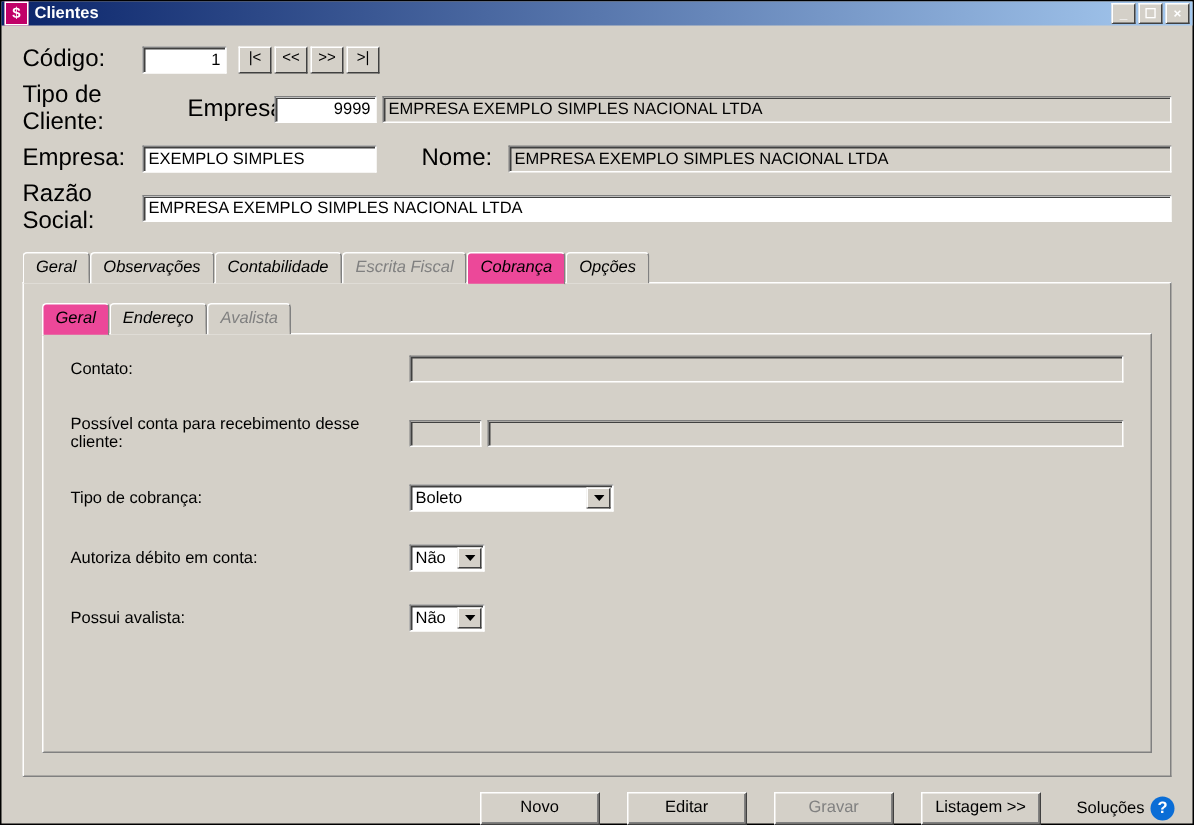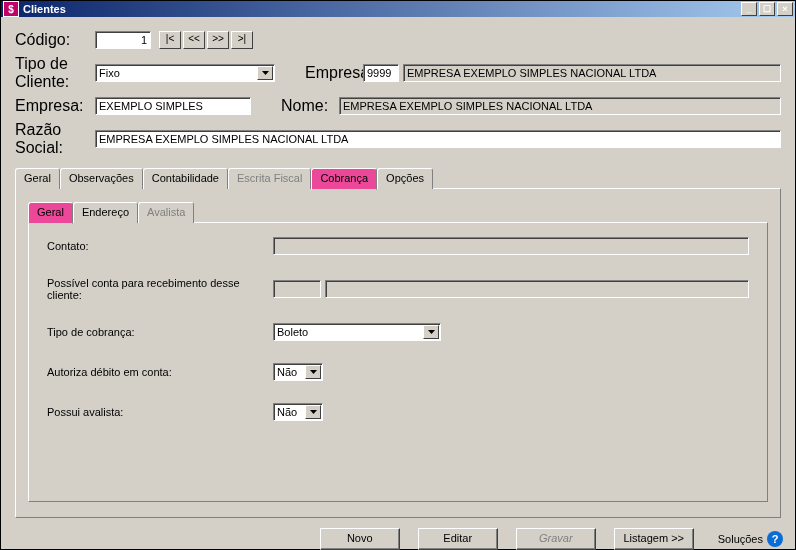--- a/index.html
+++ b/index.html
@@ -125,20 +125,21 @@
     align-items: center;
     justify-content: center;
   }
   .cbtn svg { display:block; }
   .tabs {
     display: flex;
     position: relative;
     top: 1px;
     z-index: 2;
     margin-top: 10px;
+    font-style: italic;
   }
   .tab {
     background: #d4d0c8;
     border: 1px solid #fff;
     border-right-color: #808080;
     border-bottom: none;
     padding: 3px 8px 4px 8px;
     font-size: 11px;
     margin-right: 0px;
     border-radius: 3px 3px 0 0;
@@ -187,21 +188,21 @@
     background: #d4d0c8;
     border: 1px solid #fff;
     border-right-color: #404040;
     border-bottom-color: #404040;
     box-shadow: inset -1px -1px 0 #808080;
     font-size: 11px;
     cursor: pointer;
     text-align: center;
     line-height: 18px;
   }
-  .btn.dis { color: #808080; cursor: default; font-style: italic; }
+  .btn.dis { color: #808080; cursor: default; }
   .solucoes {
     display: flex;
     align-items: center;
     gap: 4px;
     font-size: 11px;
     margin-left: 6px;
     cursor: pointer;
     text-align: right;
   }
   .helpcirc {
@@ -237,31 +238,23 @@
       <div class="sunken" style="width:56px;text-align:right;">1</div>
       <div style="width:6px"></div>
       <div class="navbtn">|&lt;</div>
       <div class="navbtn">&lt;&lt;</div>
       <div class="navbtn">&gt;&gt;</div>
       <div class="navbtn">&gt;|</div>
     </div>
 
     <div class="row">
       <span class="lbl lbl-w1">Tipo de Cliente:</span>
-      <div class="combo" style="width:180px;">
-        <span class="cval">Fixo</span>
-        <span class="cbtn">
-            <svg width="7" height="4">
-              <polygon points="0,0 7,0 3.5,4" fill="#000"></polygon>
-            </svg>
-          </span>
-      </div>
       <div style="width:30px"></div>
       <span class="lbl lbl-w2">Empresa:</span>
-      <div class="sunken" style="width:36px;text-align:left;">9999</div>
+      <div class="sunken" style="width:68px;text-align:right;">9999</div>
       <div style="width:4px"></div>
       <div class="sunken readonly" style="flex:1;">EMPRESA EXEMPLO SIMPLES NACIONAL LTDA</div>
     </div>
 
     <div class="row">
       <span class="lbl lbl-w1">Empresa:</span>
       <div class="sunken" style="width:156px;">EXEMPLO SIMPLES</div>
       <div style="width:30px"></div>
       <span class="lbl lbl-w2">Nome:</span>
       <div class="sunken readonly" style="flex:1;">EMPRESA EXEMPLO SIMPLES NACIONAL LTDA</div>
@@ -296,21 +289,21 @@
 
         <div class="frow">
           <span class="flabel">Possível conta para recebimento desse cliente:</span>
           <div class="sunken readonly" style="width:48px;"></div>
           <div style="width:4px"></div>
           <div class="sunken readonly" style="flex:1;"></div>
         </div>
 
         <div class="frow">
           <span class="flabel">Tipo de cobrança:</span>
-          <div class="combo" style="width:168px;">
+          <div class="combo" style="width:136px;">
             <span class="cval">Boleto</span>
             <span class="cbtn">
                 <svg width="7" height="4">
                   <polygon points="0,0 7,0 3.5,4" fill="#000"></polygon>
                 </svg>
               </span>
           </div>
         </div>
 
         <div class="frow">

